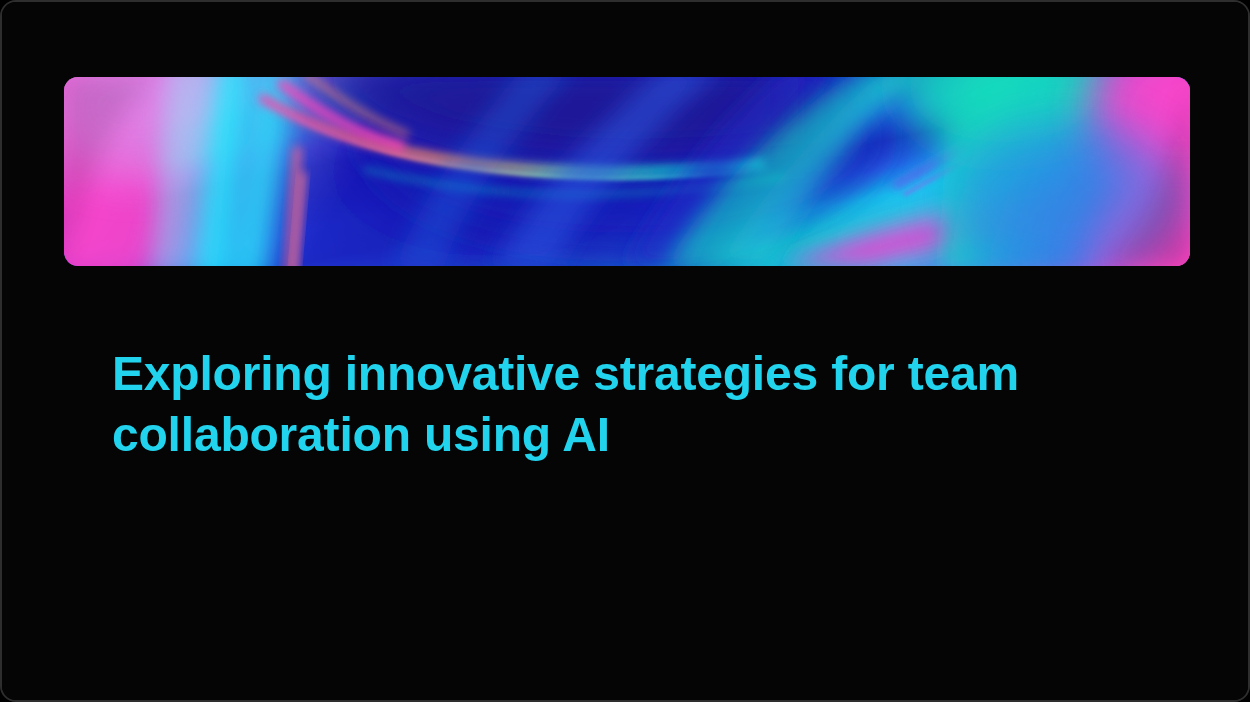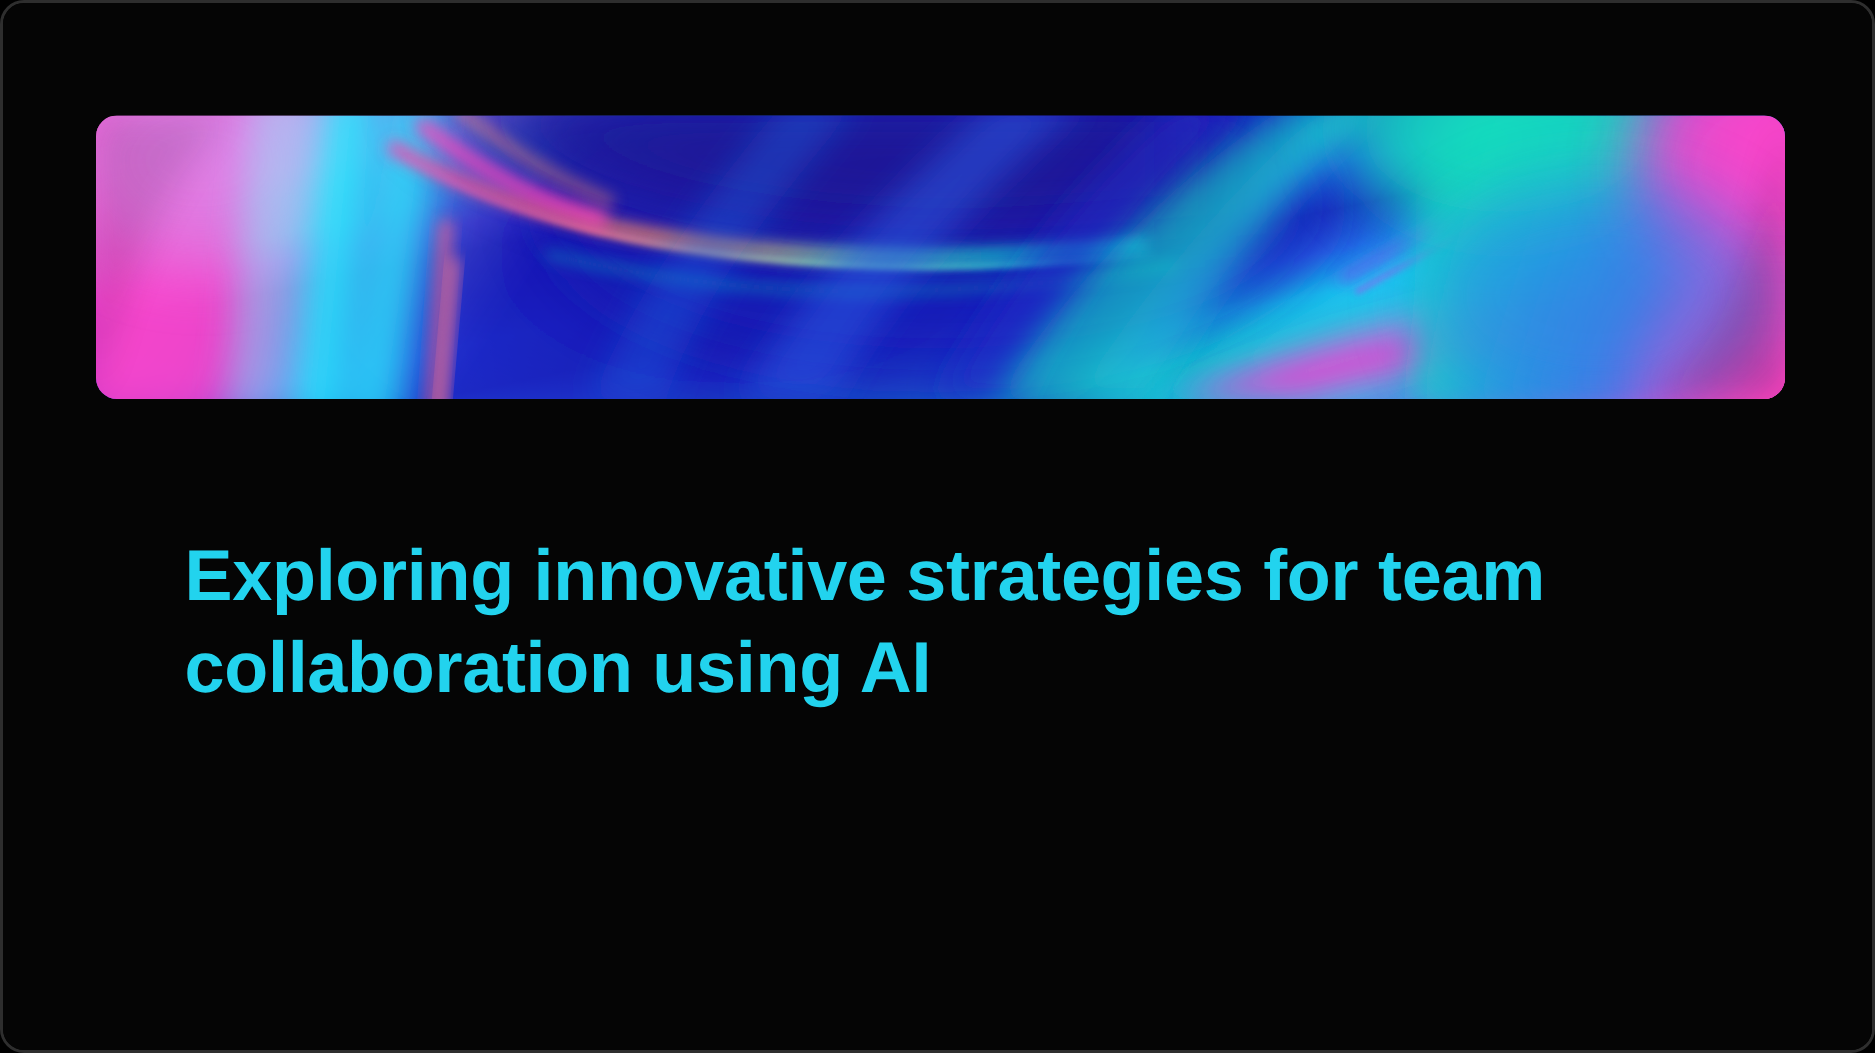--- a/index.html
+++ b/index.html
@@ -53,21 +53,21 @@
     width: 100%;
     height: 100%;
   }
 
   
   .slide-title {
     position: absolute;
     left: 110px;
     top: 341px;
     width: 980px;
-    margin: 11px;
+    margin: 0;
     font-family: "Liberation Sans", sans-serif;
     font-size: 48px;
     font-weight: bold;
     line-height: 61px;
     letter-spacing: -0.2px;
     color: #22d3ee;
     white-space: pre-wrap;
   }
 
   .slide-body {

